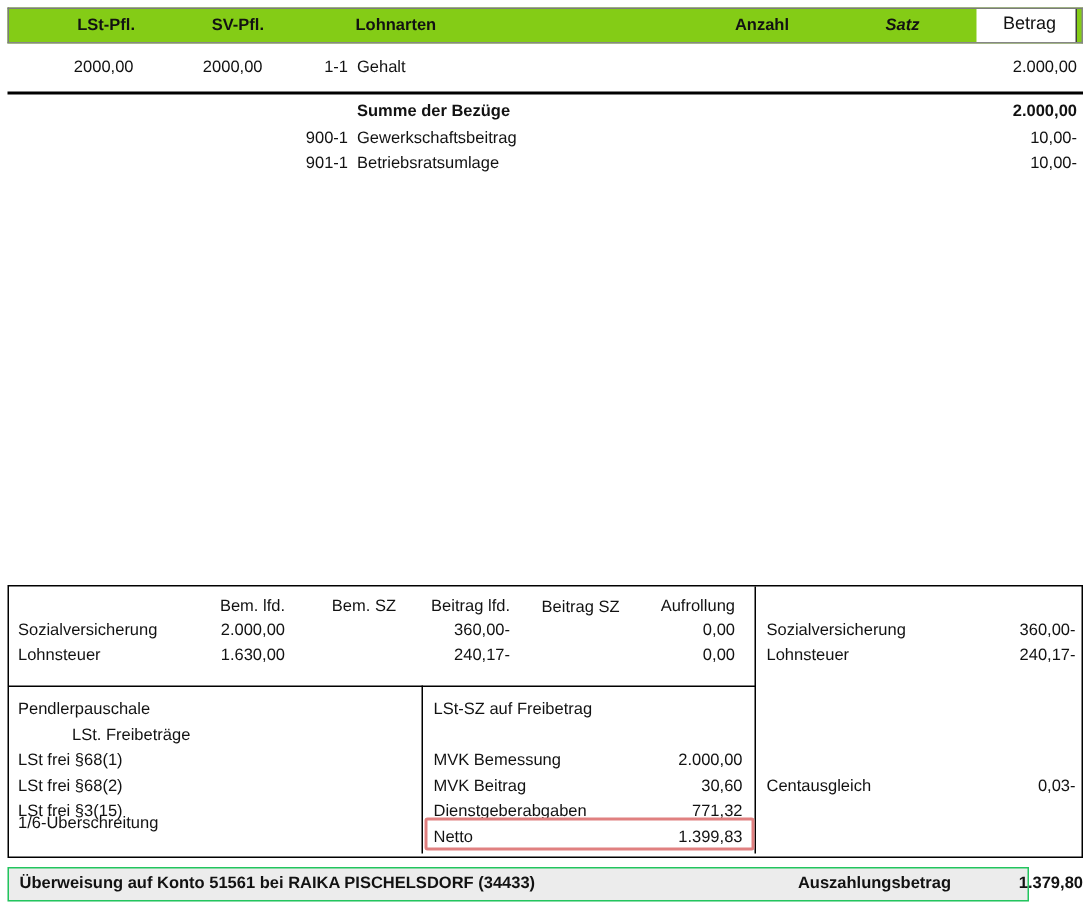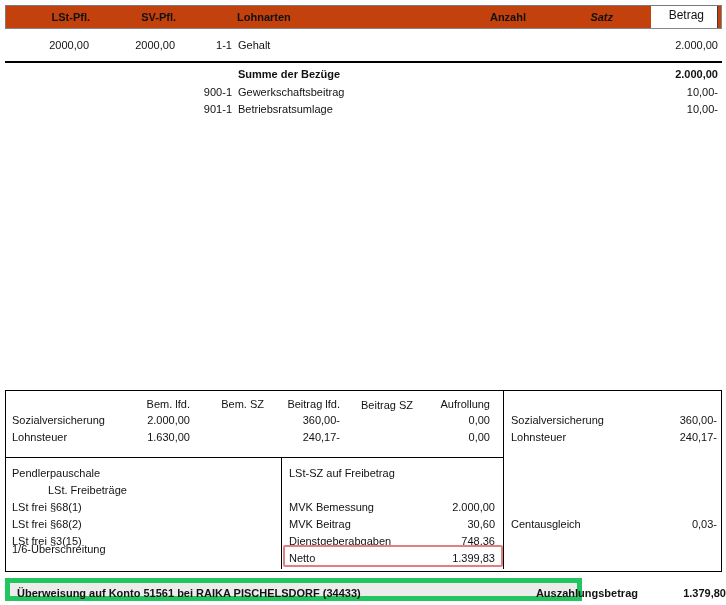--- a/index.html
+++ b/index.html
@@ -3,37 +3,37 @@
 <meta charset="utf-8">
 <style>
   html,body{margin:0;padding:0;background:#fff;}
   #page{position:relative;width:726px;height:605px;background:#ffffff;overflow:hidden;
         font-family:"Liberation Sans",sans-serif;color:#121212;}
   .t{position:absolute;font-size:11px;line-height:14px;white-space:nowrap;color:#121212;}
   .b{font-weight:bold;}
   .r{text-align:right;}
   
   .header-bar{position:absolute;left:5px;top:5px;width:717px;height:24px;box-sizing:border-box;
-              background:#c2410c;border:1px solid #868686;
+              background:#84cc16;border:1px solid #868686;
               border-top-color:#7b7b7b;border-left-color:#7b7b7b;}
   .header-bar .t{top:4px;font-weight:bold;}
   .betrag-cell{position:absolute;left:645px;top:0px;width:67px;height:22px;background:#ffffff;
                border-right:1px solid #3c3c3c;text-align:right;padding-right:13px;box-sizing:border-box;
                font-size:12px;font-weight:normal;line-height:18px;}
   .rule{position:absolute;left:5px;top:61px;width:717px;height:2px;background:#000;}
   
   .outer-box{position:absolute;left:5px;top:390px;width:715px;height:180px;border:1px solid #000;}
   .vline1{position:absolute;left:497px;top:0;width:1px;height:178px;background:#000;}
   .hline{position:absolute;left:0;top:66px;width:498px;height:1px;background:#000;}
   .vline2{position:absolute;left:275px;top:66px;width:1px;height:112px;background:#000;}
   .netto-highlight{position:absolute;left:277px;top:154px;width:220px;height:22px;box-sizing:border-box;
                    border:2px solid #e08080;border-radius:2px;}
   
-  .footer-bar{position:absolute;left:5px;top:578px;width:577px;height:23px;box-sizing:border-box;
-              background:#ececec;border:5px solid #22c55e;}
+  .footer-bar{position:absolute;left:5px;top:578px;width:681px;height:23px;box-sizing:border-box;
+              background:#ececec;border:1px solid #22c55e;}
   .footer-bar .t{top:3px;font-weight:bold;}
 </style>
 </head>
 <body>
 
 <div id="page">
 
   <div class="header-bar">
     <div class="t r" style="left:0;width:84px;">LSt-Pfl.</div>
     <div class="t r" style="left:100px;width:70px;">SV-Pfl.</div>
@@ -97,21 +97,21 @@
     <div class="t" style="left:6px;top:143px;">LSt frei §3(15)</div>
     <div class="t" style="left:6px;top:151px;">1/6-Überschreitung</div>
 
     <div class="t" style="left:283px;top:75px;">LSt-SZ auf Freibetrag</div>
 
     <div class="t" style="left:283px;top:109px;">MVK Bemessung</div>
     <div class="t r" style="left:389px;top:109px;width:100px;">2.000,00</div>
     <div class="t" style="left:283px;top:126px;">MVK Beitrag</div>
     <div class="t r" style="left:389px;top:126px;width:100px;">30,60</div>
     <div class="t" style="left:283px;top:143px;">Dienstgeberabgaben</div>
-    <div class="t r" style="left:389px;top:143px;width:100px;">748,36</div>
+    <div class="t r" style="left:389px;top:143px;width:100px;">771,32</div>
 
     <div class="netto-highlight"></div>
     <div class="t" style="left:283px;top:160px;">Netto</div>
     <div class="t r" style="left:389px;top:160px;width:100px;">1.399,83</div>
   </div>
 
   <div class="footer-bar">
     <div class="t" style="left:7px;">Überweisung auf Konto 51561 bei RAIKA PISCHELSDORF (34433)</div>
     <div class="t r" style="left:420px;width:208px;">Auszahlungsbetrag</div>
     <div class="t r" style="left:640px;width:76px;">1.379,80</div>

